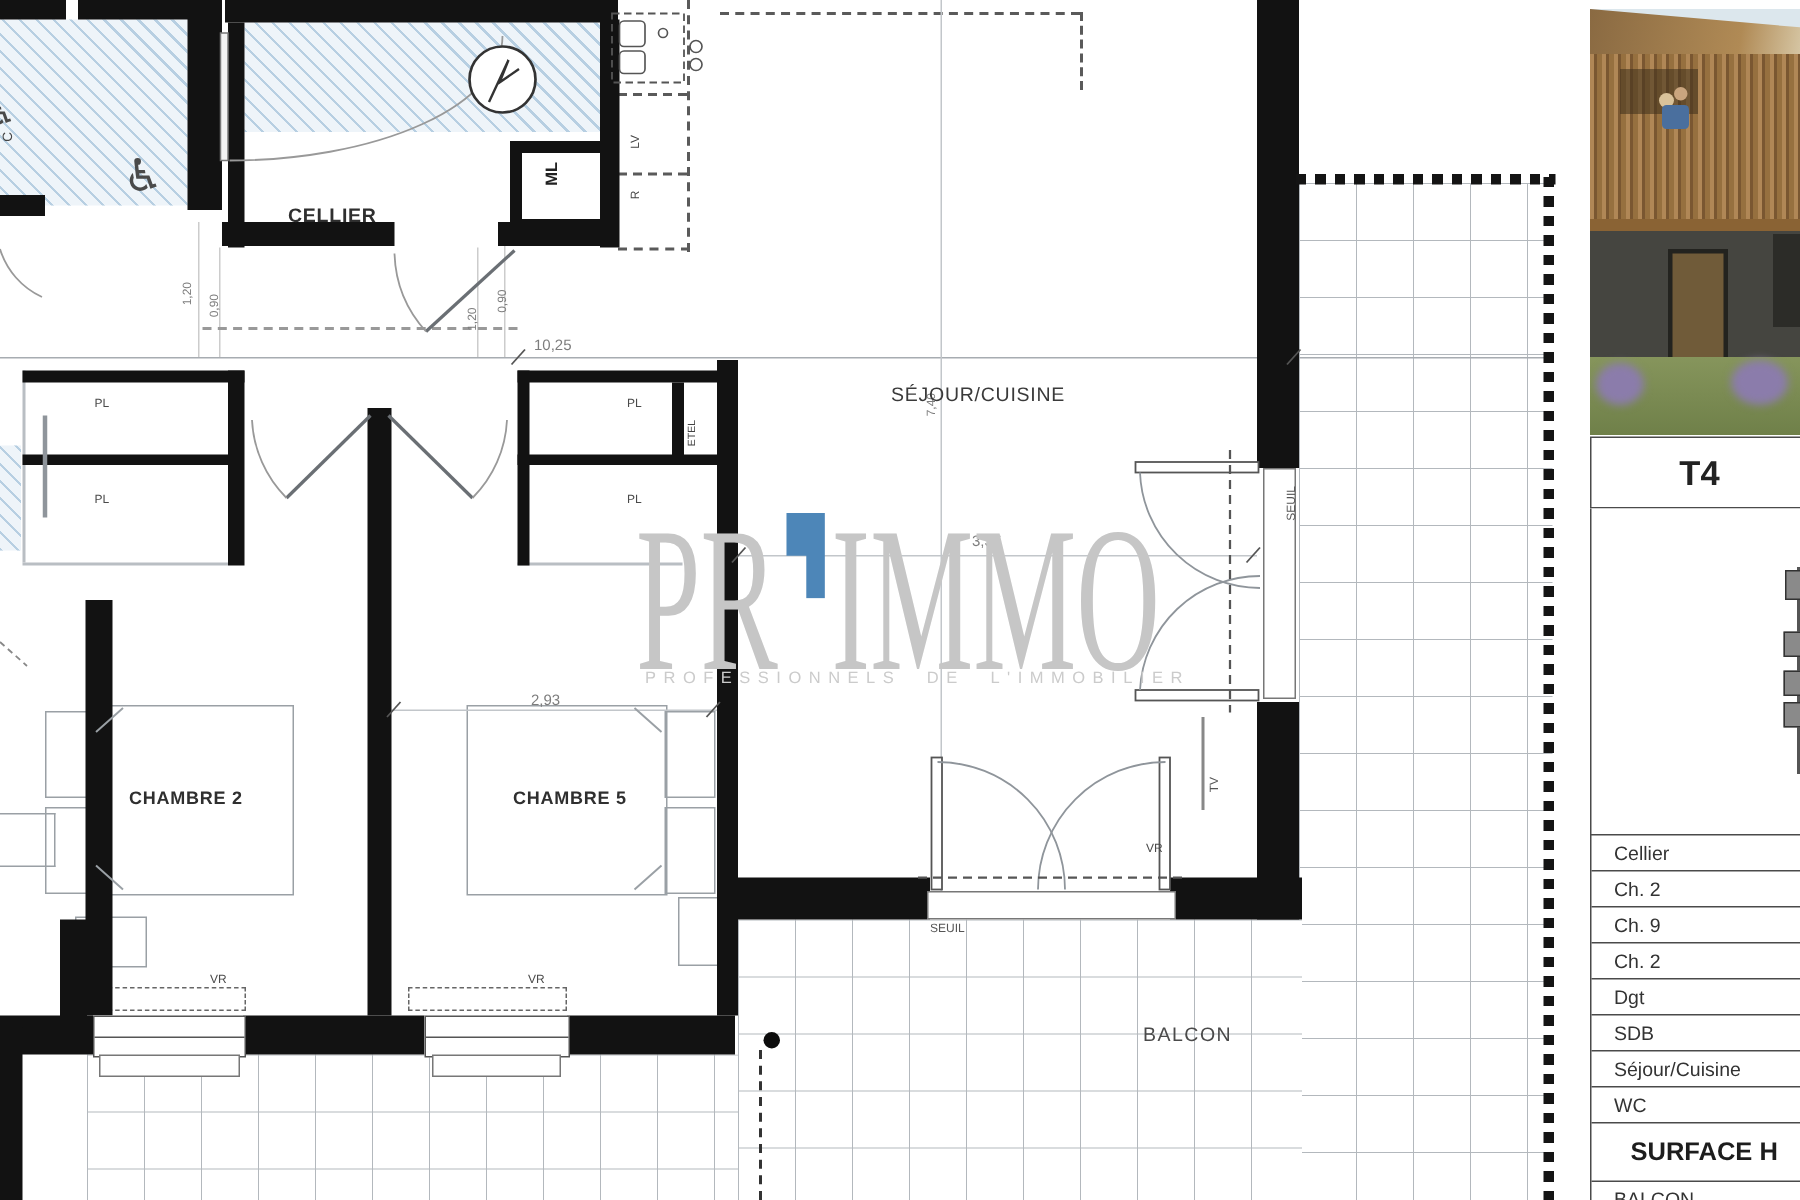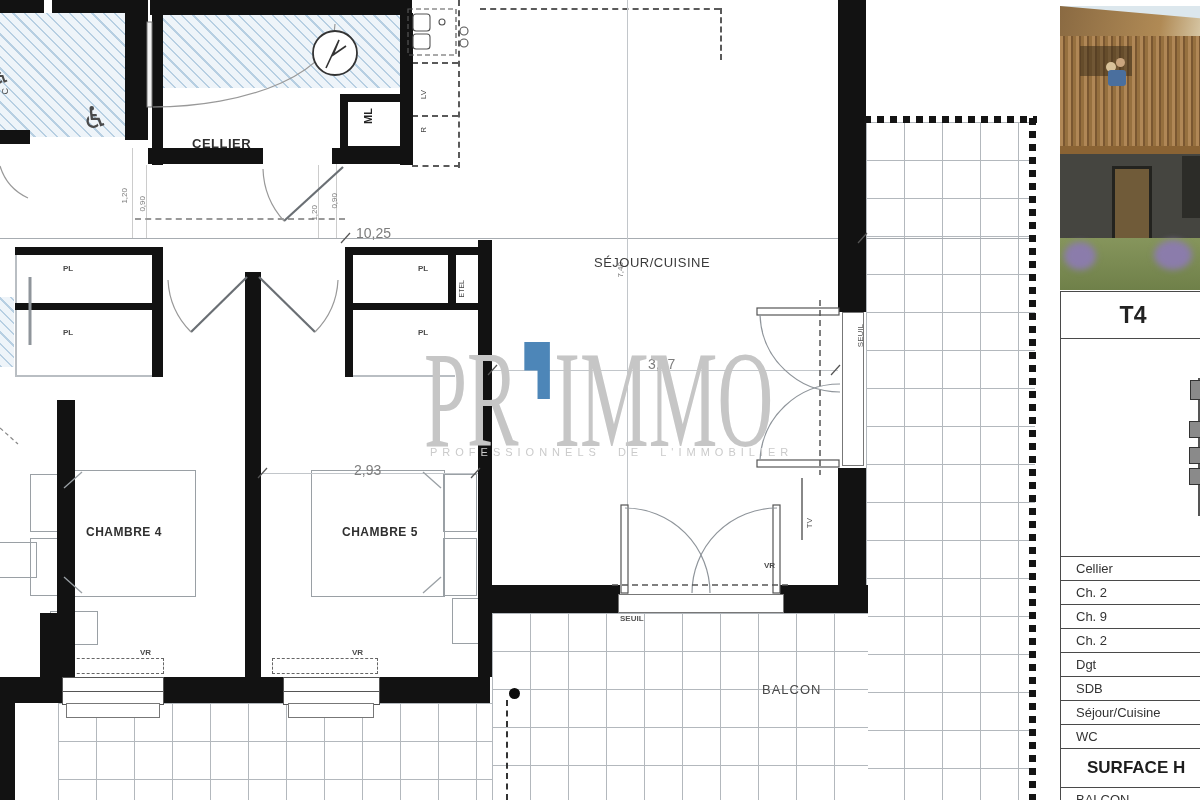--- a/index.html
+++ b/index.html
@@ -13,22 +13,22 @@
   .tiles{position:absolute;background-color:#fff;
          background-image:linear-gradient(#b3b8bd 1px,transparent 1px),
                           linear-gradient(90deg,#b3b8bd 1px,transparent 1px);
          background-size:38px 38px;}
   .dotv{position:absolute;width:7px;background:repeating-linear-gradient(180deg,#141414 0 7px,transparent 7px 13px);}
   .doth{position:absolute;height:7px;background:repeating-linear-gradient(90deg,#141414 0 7px,transparent 7px 13px);}
   .dashh{position:absolute;border-top:2px dashed #5a5a5a;}
   .dashv{position:absolute;border-left:2px dashed #5a5a5a;}
   .furn{position:absolute;border:1.5px solid #9aa0a5;background:transparent;}
   .roomlabel{position:absolute;color:#2f2f2f;font-weight:bold;font-size:13px;letter-spacing:.5px;z-index:5;}
-  .small{position:absolute;color:#4a4a4a;font-size:8px;z-index:5;font-weight:bold;}
-  .dim{position:absolute;color:#7d7d7d;font-size:14px;z-index:5;}
+  .small{position:absolute;color:#4a4a4a;font-size:8px;z-index:5;}
+  .dim{position:absolute;color:#7d7d7d;font-size:10px;z-index:5;}
   .vtext{position:absolute;writing-mode:vertical-rl;transform:rotate(180deg);z-index:5;}
   .seuil{position:absolute;background:#fff;border:1px solid #777;z-index:4;}
   .winbox{position:absolute;background:#fff;border:1.2px solid #555;z-index:4;}
   .winline{position:absolute;left:0;right:0;top:50%;height:1px;background:#555;}
   .sill{position:absolute;background:#fff;border:1px solid #777;z-index:4;}
   .z1{z-index:1}.z2{z-index:2}.z3{z-index:3}.z4{z-index:4}.z5{z-index:5}
   
   .wm{position:absolute;left:424px;top:328px;z-index:6;display:flex;align-items:flex-start;
       transform:scaleX(.56);transform-origin:left top;
       font-family:"Liberation Serif",serif;font-size:138px;line-height:1.05;color:#c6c6c6;white-space:nowrap;}
@@ -175,21 +175,21 @@
     <span class="vtext dim" style="left:120px;top:188px;font-size:8px;">1,20</span>
     <span class="vtext dim" style="left:138px;top:196px;font-size:8px;">0,90</span>
     <span class="vtext dim" style="left:310px;top:205px;font-size:8px;">1,20</span>
     <span class="vtext dim" style="left:330px;top:193px;font-size:8px;">0,90</span>
 
     <div class="thin z2" style="left:801px;top:478px;width:1.5px;height:62px;background:#888;"></div>
     <span class="vtext" style="left:805px;top:518px;font-size:8px;color:#555;">TV</span>
 
     <span class="roomlabel" style="left:192px;top:136px;">CELLIER</span>
     <span class="roomlabel" style="left:594px;top:255px;font-weight:normal;color:#3a3a3a;">SÉJOUR/CUISINE</span>
-    <span class="roomlabel" style="left:86px;top:525px;font-size:12px;">CHAMBRE 4</span>
+    <span class="roomlabel" style="left:86px;top:525px;font-size:12px;">CHAMBRE 2</span>
     <span class="roomlabel" style="left:342px;top:525px;font-size:12px;">CHAMBRE 5</span>
     <span class="roomlabel" style="left:762px;top:682px;font-weight:normal;color:#4a4a4a;letter-spacing:1px;">BALCON</span>
 
     <span class="small" style="left:63px;top:264px;">PL</span>
     <span class="small" style="left:63px;top:328px;">PL</span>
     <span class="small" style="left:418px;top:264px;">PL</span>
     <span class="small" style="left:418px;top:328px;">PL</span>
     <span class="vtext" style="left:458px;top:280px;font-size:7px;color:#444;">ETEL</span>
 
     <svg class="abs z4" width="1048" height="800" style="left:0;top:0;pointer-events:none;">

